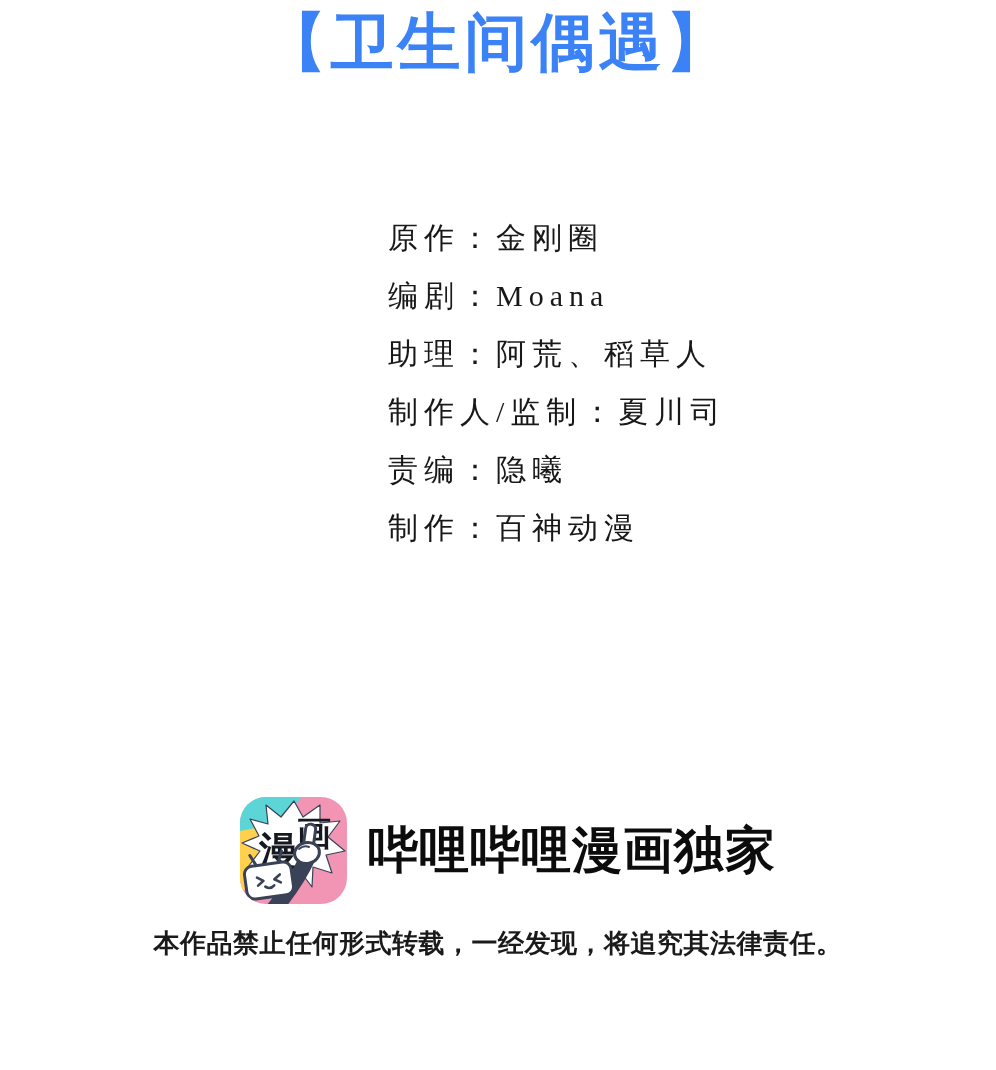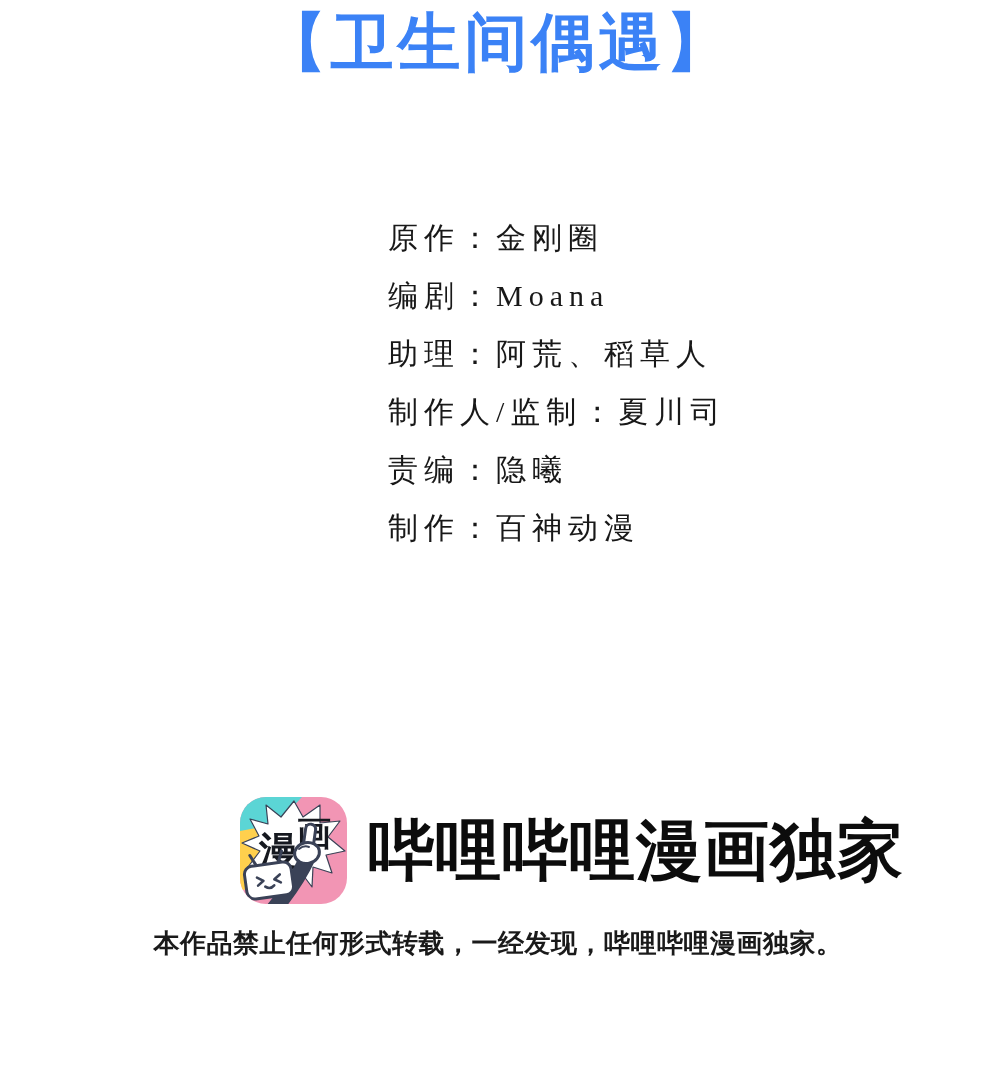--- a/index.html
+++ b/index.html
@@ -18,21 +18,21 @@
     height:58px;display:flex;align-items:center;
     font-size:30px;letter-spacing:6px;color:#181818;white-space:nowrap;
     font-family:"Liberation Serif", serif;
   }
   .brand-row{
     position:absolute;left:240px;top:797px;height:107px;
     display:flex;align-items:center;
   }
   .brand-icon{width:107px;height:107px;display:block;flex:0 0 auto;}
   .brand-name{
-    margin-left:21px;font-size:66px;font-weight:700;letter-spacing:1px;
+    margin-left:21px;font-size:50px;font-weight:700;letter-spacing:1px;
     color:#0c0c0c;font-family:"Liberation Serif", serif;white-space:nowrap;
   }
   .disclaimer{
     position:absolute;top:926px;left:0;right:0;height:34px;line-height:34px;
     text-align:center;font-size:26px;font-weight:700;letter-spacing:0.5px;
     color:#1a1a1a;font-family:"Liberation Sans", sans-serif;white-space:nowrap;
   }
   .logo-char{font-family:"Liberation Serif", serif;font-weight:900;fill:#15181f;}
   .tv-stroke{fill:none;stroke:#3a4257;stroke-linecap:round;stroke-linejoin:round;}
 </style>
@@ -80,15 +80,15 @@
           <polyline class="tv-stroke" points="12,21 18,25 12,29" stroke-width="2.6"></polyline>
           <polyline class="tv-stroke" points="35,21 29,25 35,29" stroke-width="2.6"></polyline>
           <path class="tv-stroke" d="M19,31 Q23.5,35 28,31" stroke-width="2.6"></path>
         </g>
       </g>
     </svg>
 
     <div class="brand-name">哔哩哔哩漫画独家</div>
   </div>
 
-  <div class="disclaimer">本作品禁止任何形式转载，一经发现，哔哩哔哩漫画独家。</div>
+  <div class="disclaimer">本作品禁止任何形式转载，一经发现，将追究其法律责任。</div>
 
 </div>
 
 </body></html>

